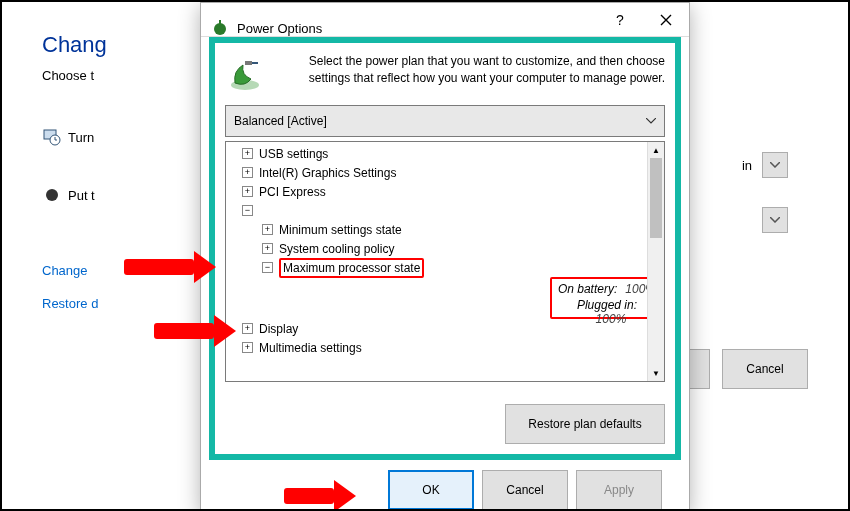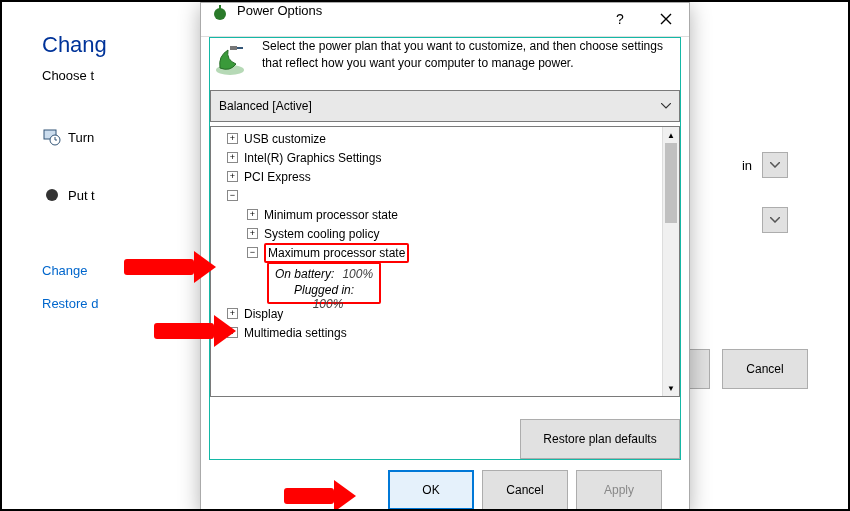--- a/index.html
+++ b/index.html
@@ -99,21 +99,21 @@
     height: 511px;
     background: #fff;
     border: 1px solid #aaa;
     box-shadow: 0 4px 20px rgba(0,0,0,.3);
     display: flex;
     flex-direction: column;
   }
   .titlebar {
     height: 34px;
     display: flex;
-    align-items: flex-start;
+    align-items: flex-end;
     padding: 0 0 0 10px;
     border-bottom: 1px solid #ddd;
   }
   .titlebar .tbicon {
     width: 18px; height: 18px;
     margin-right: 8px;
   }
   .titlebar .title {
     flex: 1;
     font-size: 13px;
@@ -132,25 +132,27 @@
     padding: 4px 12px;
     border: 1px solid #aaa;
     background: #fff;
     font-size: 12px;
     border-bottom: 1px solid #fff;
     position: relative;
     top: 1px;
   }
   .tabcontent {
     margin: 0 8px 8px 8px;
-    border: 1px solid #14b8a6;
+    border: 6px solid #14b8a6;
     flex: 1;
+    padding: 10px;
     display: flex;
     flex-direction: column;
     overflow: hidden;
+    text-align: right;
   }
   .desc-row {
     display: flex;
     gap: 12px;
     margin-bottom: 12px;
   }
   .desc-row .bigicon {
     width: 40px; height: 40px;
     flex-shrink: 0;
   }
@@ -367,36 +369,36 @@
         <svg width="10" height="6" viewBox="0 0 10 6">
             <path d="M0 0 L5 5 L10 0" stroke="#333" fill="none" stroke-width="1.2"></path>
           </svg>
       </span>
     </div>
 
     <div class="tree">
       <div class="tree-body">
         <div class="tree-item indent-1">
           <span class="tree-toggle">+</span>
-          <span class="tree-label">USB customize</span>
+          <span class="tree-label">USB settings</span>
         </div>
         <div class="tree-item indent-1">
           <span class="tree-toggle">+</span>
           <span class="tree-label">Intel(R) Graphics Settings</span>
         </div>
         <div class="tree-item indent-1">
           <span class="tree-toggle">+</span>
           <span class="tree-label">PCI Express</span>
         </div>
         <div class="tree-item indent-1">
           <span class="tree-toggle">−</span>
         </div>
         <div class="tree-item indent-2">
           <span class="tree-toggle">+</span>
-          <span class="tree-label">Minimum processor state</span>
+          <span class="tree-label">Minimum settings state</span>
         </div>
         <div class="tree-item indent-2">
           <span class="tree-toggle">+</span>
           <span class="tree-label">System cooling policy</span>
         </div>
         <div class="tree-item indent-2">
           <span class="tree-toggle">−</span>
           <span class="red-box">
             <span class="tree-label">Maximum processor state</span>
           </span>

